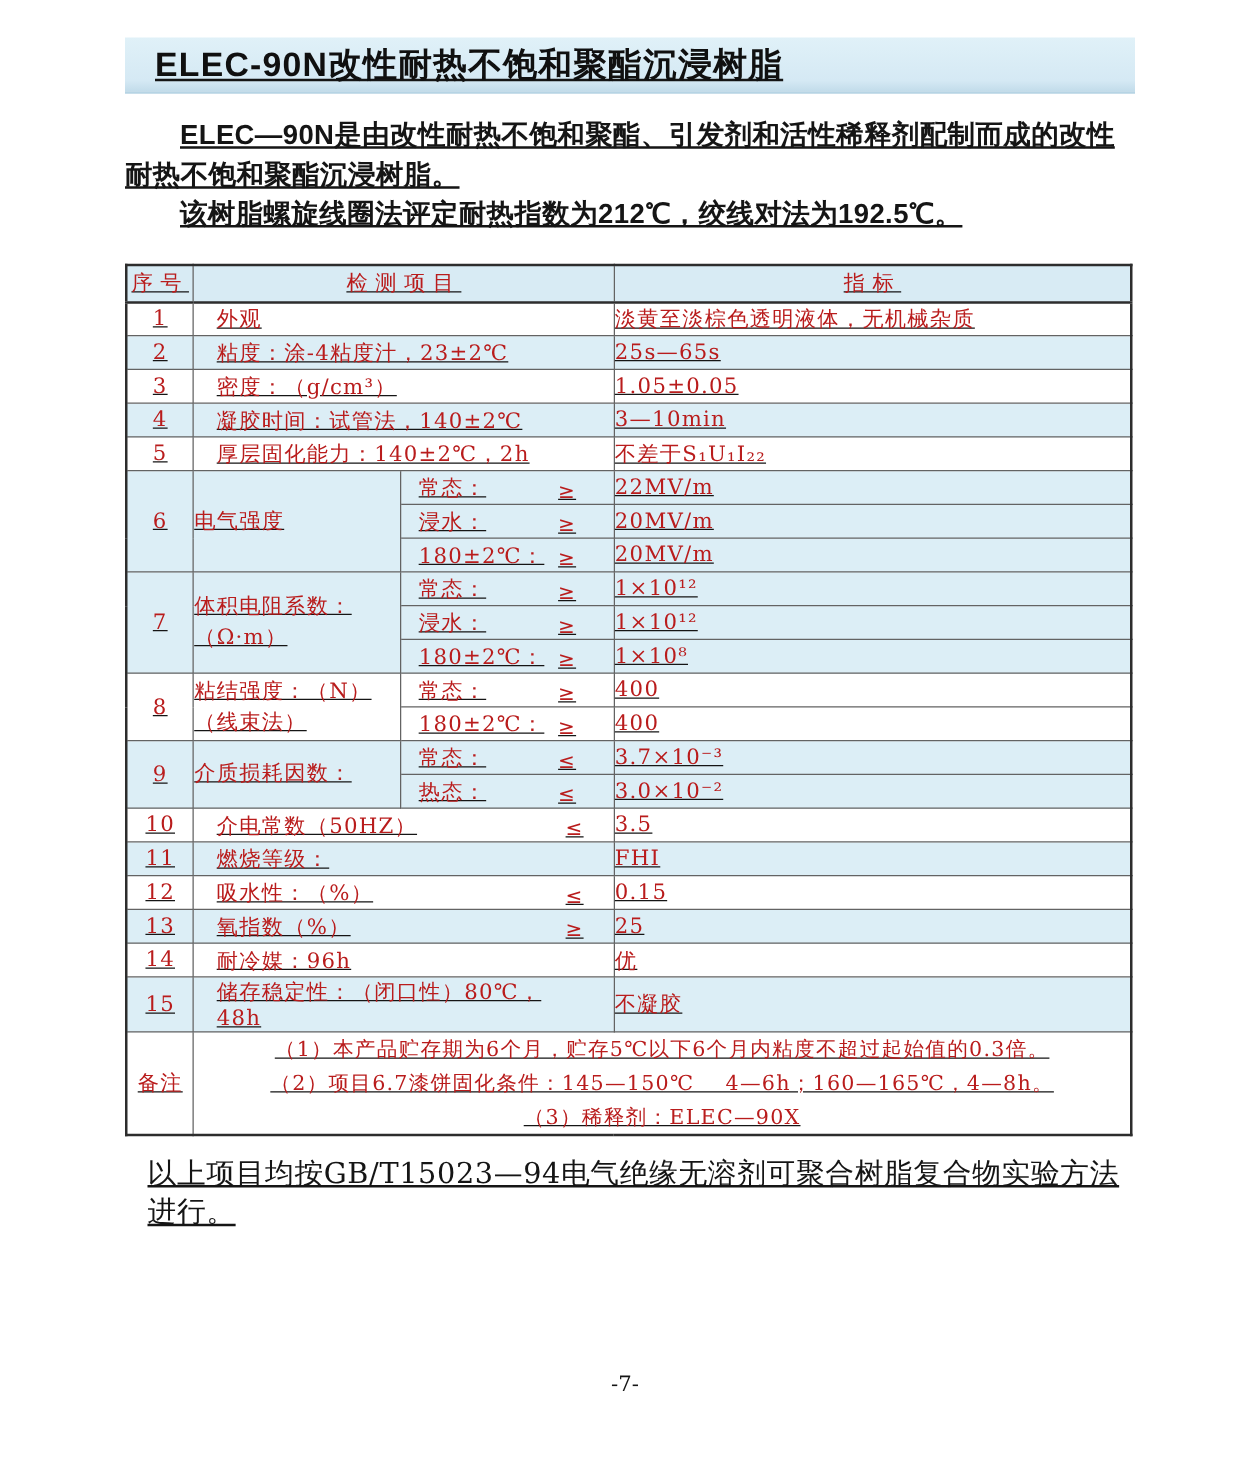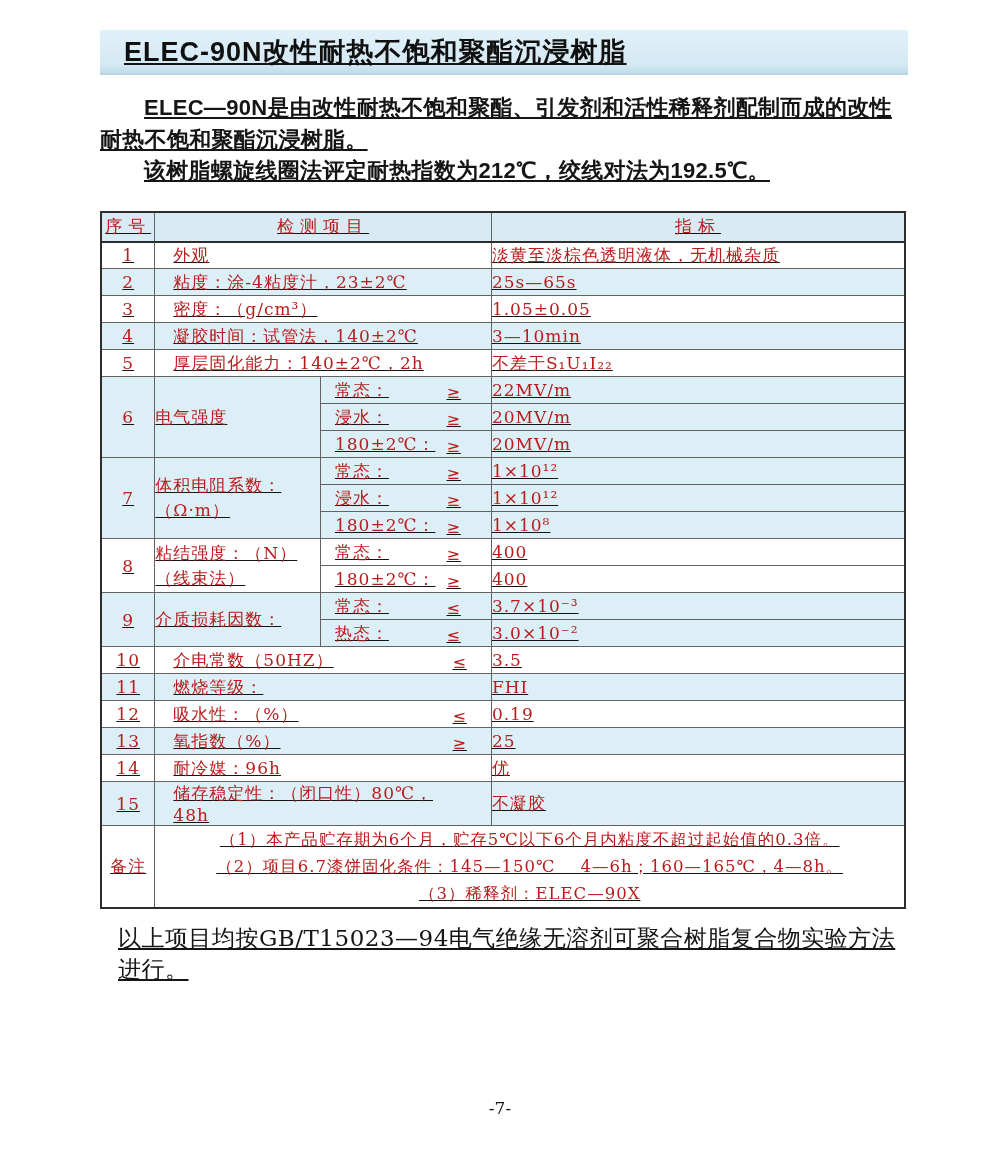--- a/index.html
+++ b/index.html
@@ -350,21 +350,21 @@
           <td class="value">FHI</td>
         </tr>
         <tr class="white">
           <td class="no">12</td>
           <td colspan="2">
               <div class="cellrow">
                 <span>吸水性：（%）</span>
                 <span class="sym">≤</span>
               </div>
             </td>
-          <td class="value">0.19</td>
+          <td class="value">0.15</td>
         </tr>
         <tr class="blue">
           <td class="no">13</td>
           <td colspan="2">
               <div class="cellrow">
                 <span>氧指数（%）</span>
                 <span class="sym">≥</span>
               </div>
             </td>
           <td class="value">25</td>

